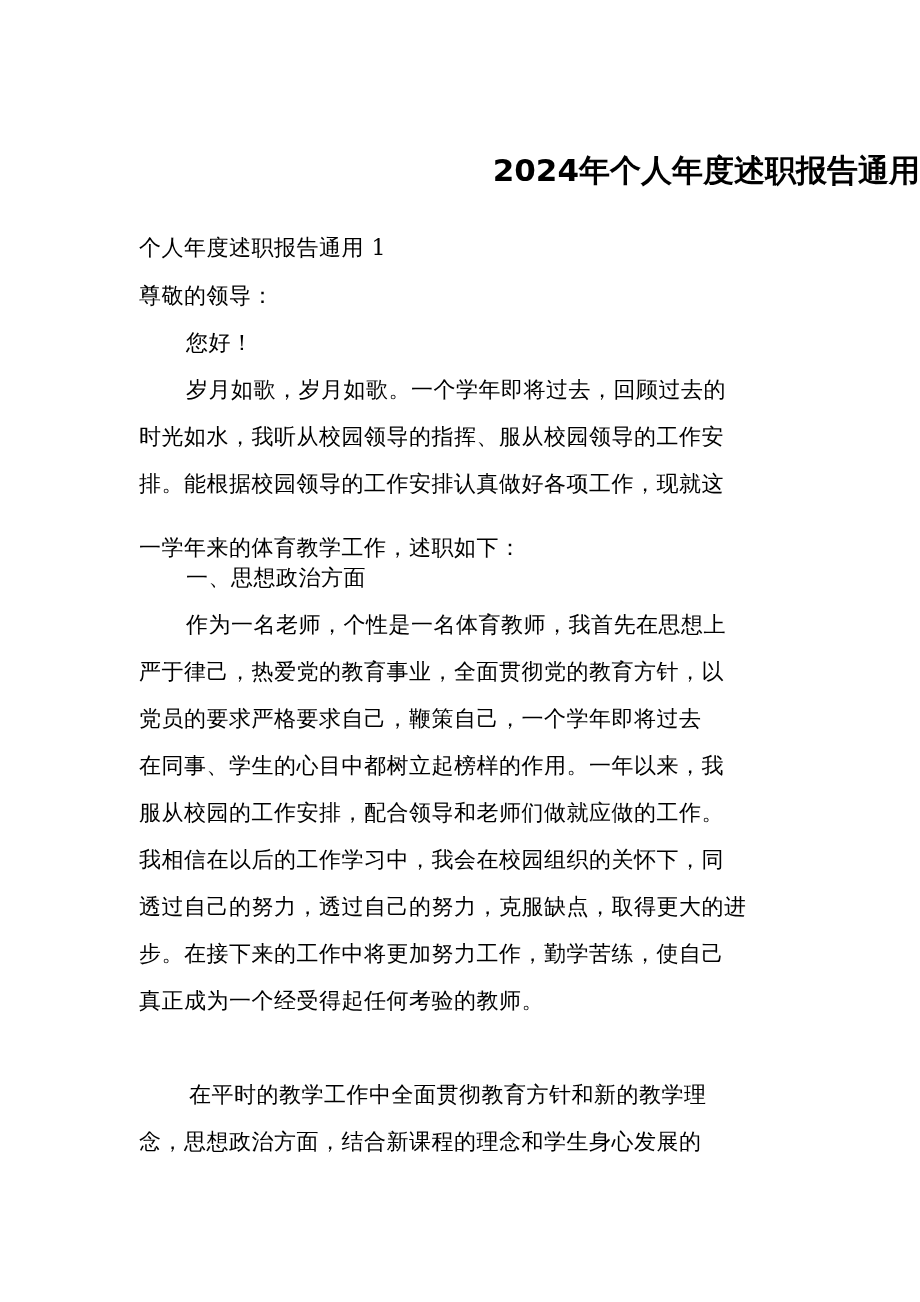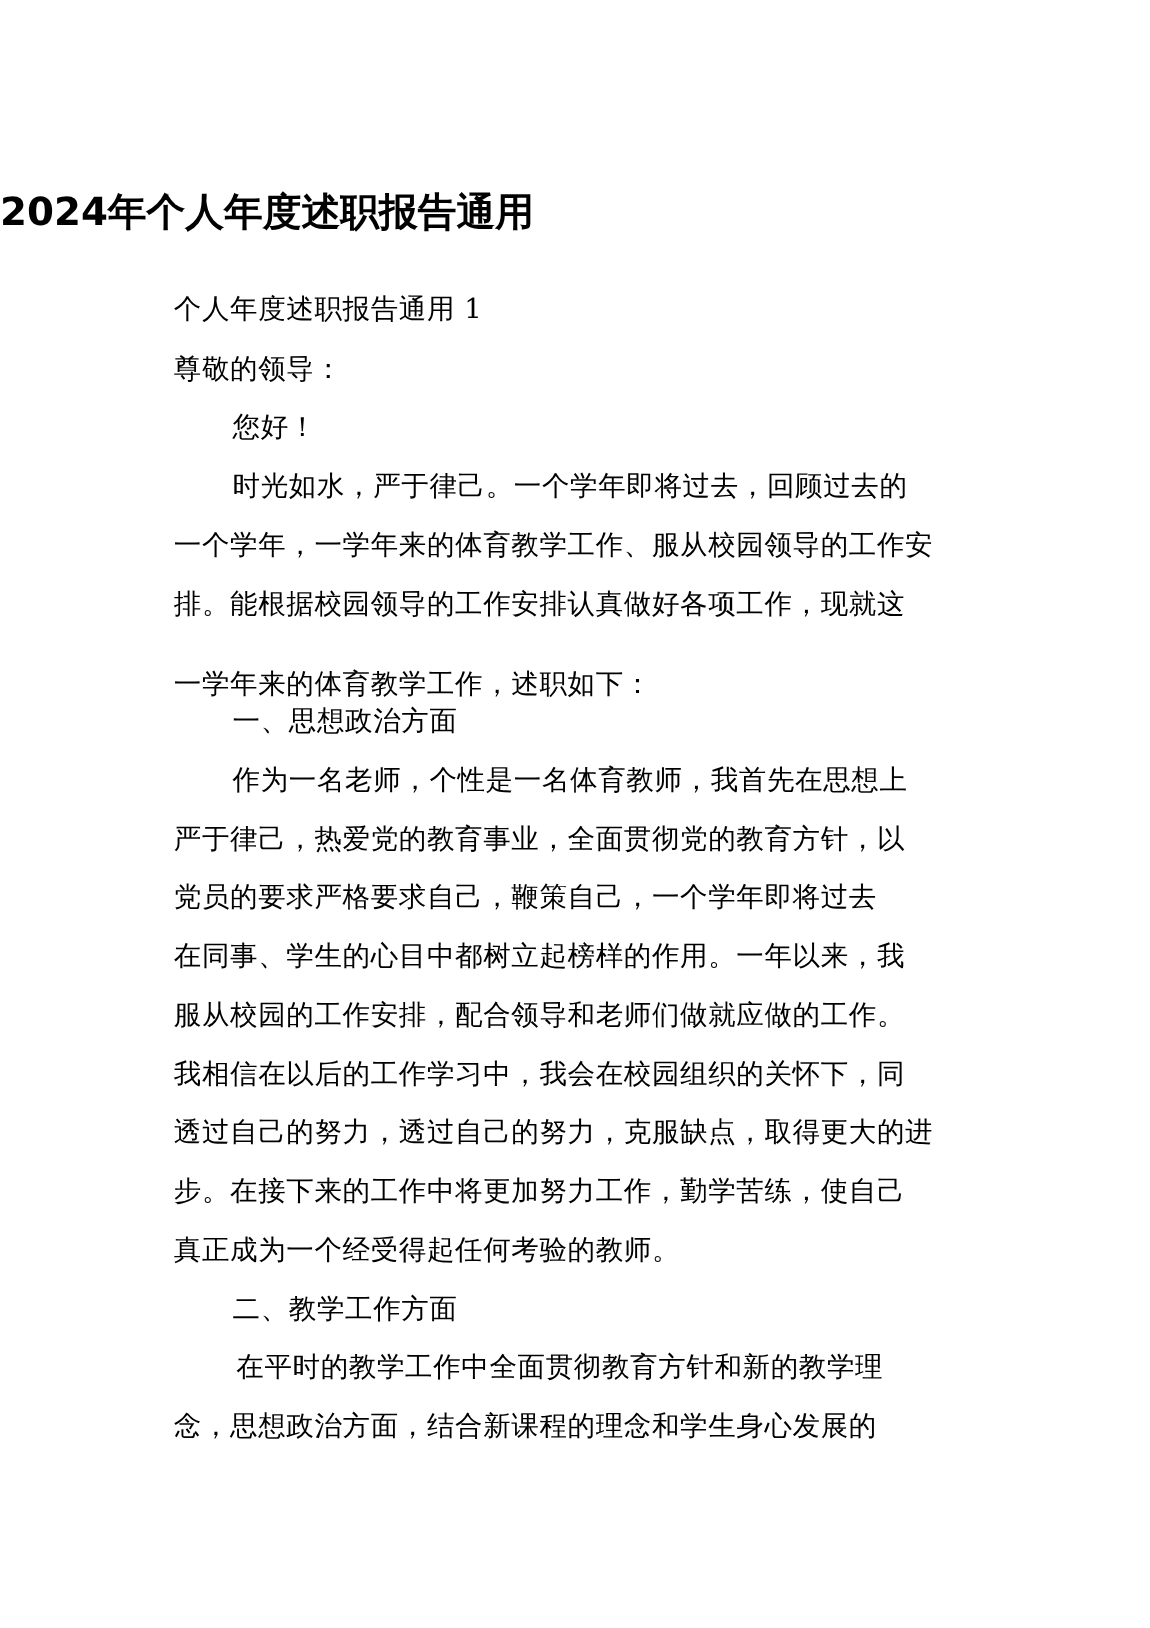--- a/index.html
+++ b/index.html
@@ -21,21 +21,21 @@
       top: 0;
       width: 920px;
       height: 1302px;
       background: #ffffff;
     }
     .title {
       position: absolute;
       left: 0;
       top: 146px;
       width: 920px;
-      text-align: left;
+      text-align: right;
       font-family: "DejaVu Sans", "Liberation Sans", sans-serif;
       font-weight: bold;
       font-size: 31px;
       line-height: 48px;
       letter-spacing: 0px;
     }
     .line {
       position: absolute;
       left: 139px;
       width: 660px;
@@ -50,30 +50,29 @@
   </style>
 </head>
 <body>
 
 <div class="page">
   <div class="title">2024年个人年度述职报告通用</div>
 
   <div class="line" style="top:232px">个人年度述职报告通用 1</div>
   <div class="line" style="top:280px">尊敬的领导：</div>
   <div class="line indent" style="top:327px">您好！</div>
-  <div class="line indent" style="top:374px">时光如水，严于律己。一个学年即将过去，回顾过去的</div>
-  <div class="line" style="top:421px">一个学年，一学年来的体育教学工作、服从校园领导的工作安</div>
+  <div class="line indent" style="top:374px">岁月如歌，岁月如歌。一个学年即将过去，回顾过去的</div>
+  <div class="line" style="top:421px">时光如水，我听从校园领导的指挥、服从校园领导的工作安</div>
   <div class="line" style="top:468px">排。能根据校园领导的工作安排认真做好各项工作，现就这</div>
   <div class="line" style="top:532px">一学年来的体育教学工作，述职如下：</div>
   <div class="line indent" style="top:562px">一、思想政治方面</div>
   <div class="line indent" style="top:609px">作为一名老师，个性是一名体育教师，我首先在思想上</div>
   <div class="line" style="top:656px">严于律己，热爱党的教育事业，全面贯彻党的教育方针，以</div>
   <div class="line" style="top:703px">党员的要求严格要求自己，鞭策自己，一个学年即将过去</div>
   <div class="line" style="top:750px">在同事、学生的心目中都树立起榜样的作用。一年以来，我</div>
   <div class="line" style="top:797px">服从校园的工作安排，配合领导和老师们做就应做的工作。</div>
   <div class="line" style="top:844px">我相信在以后的工作学习中，我会在校园组织的关怀下，同</div>
   <div class="line" style="top:891px">透过自己的努力，透过自己的努力，克服缺点，取得更大的进</div>
   <div class="line" style="top:938px">步。在接下来的工作中将更加努力工作，勤学苦练，使自己</div>
   <div class="line" style="top:985px">真正成为一个经受得起任何考验的教师。</div>
-  <div class="line indent" style="top:1032px">二、教学工作方面</div>
   <div class="line indent" style="top:1079px; left:189px">在平时的教学工作中全面贯彻教育方针和新的教学理</div>
   <div class="line" style="top:1126px">念，思想政治方面，结合新课程的理念和学生身心发展的</div>
 </div>
 
 </body></html>

